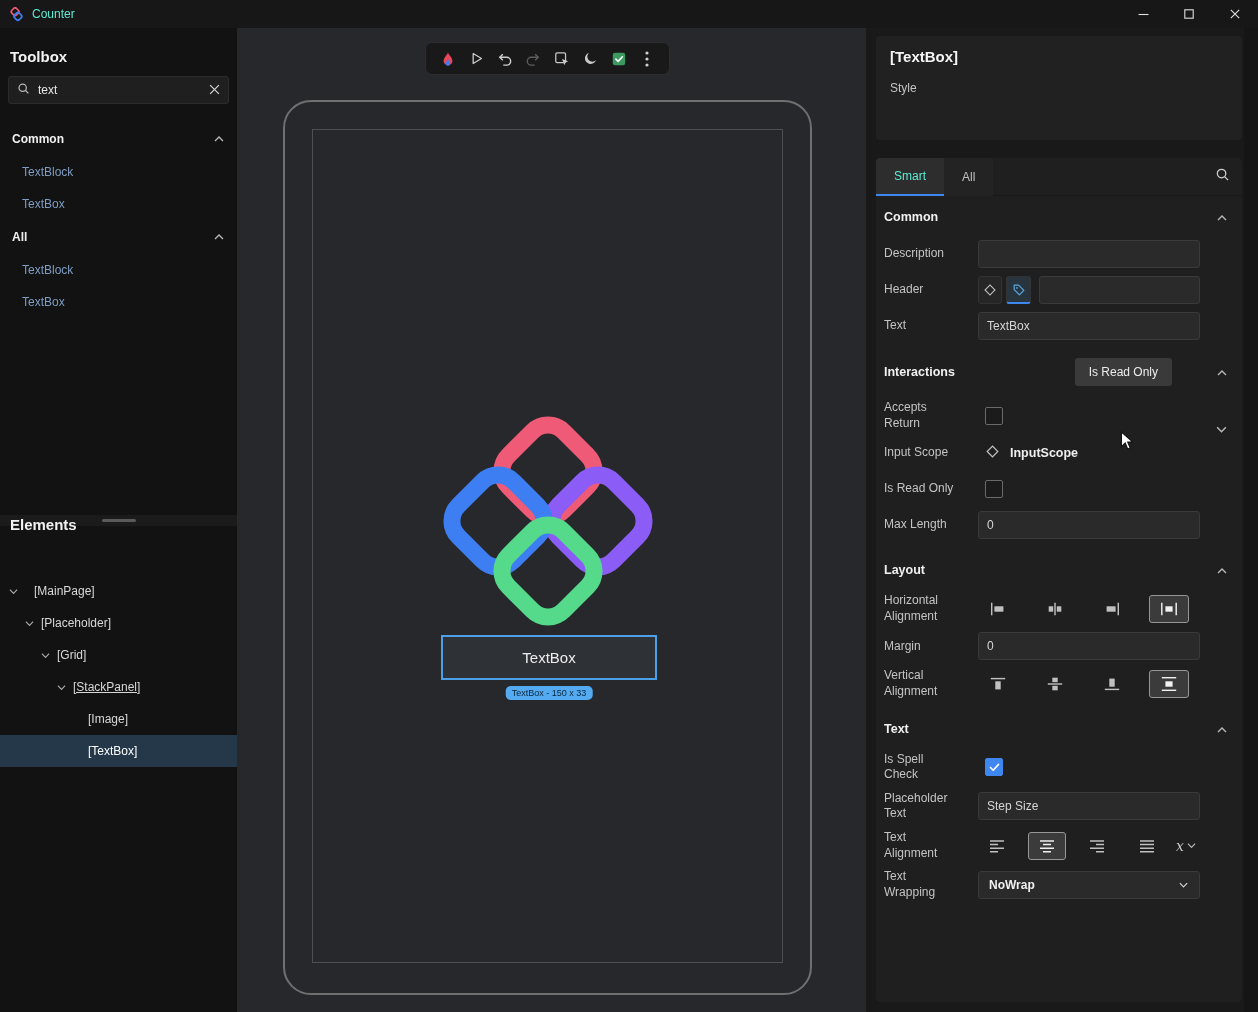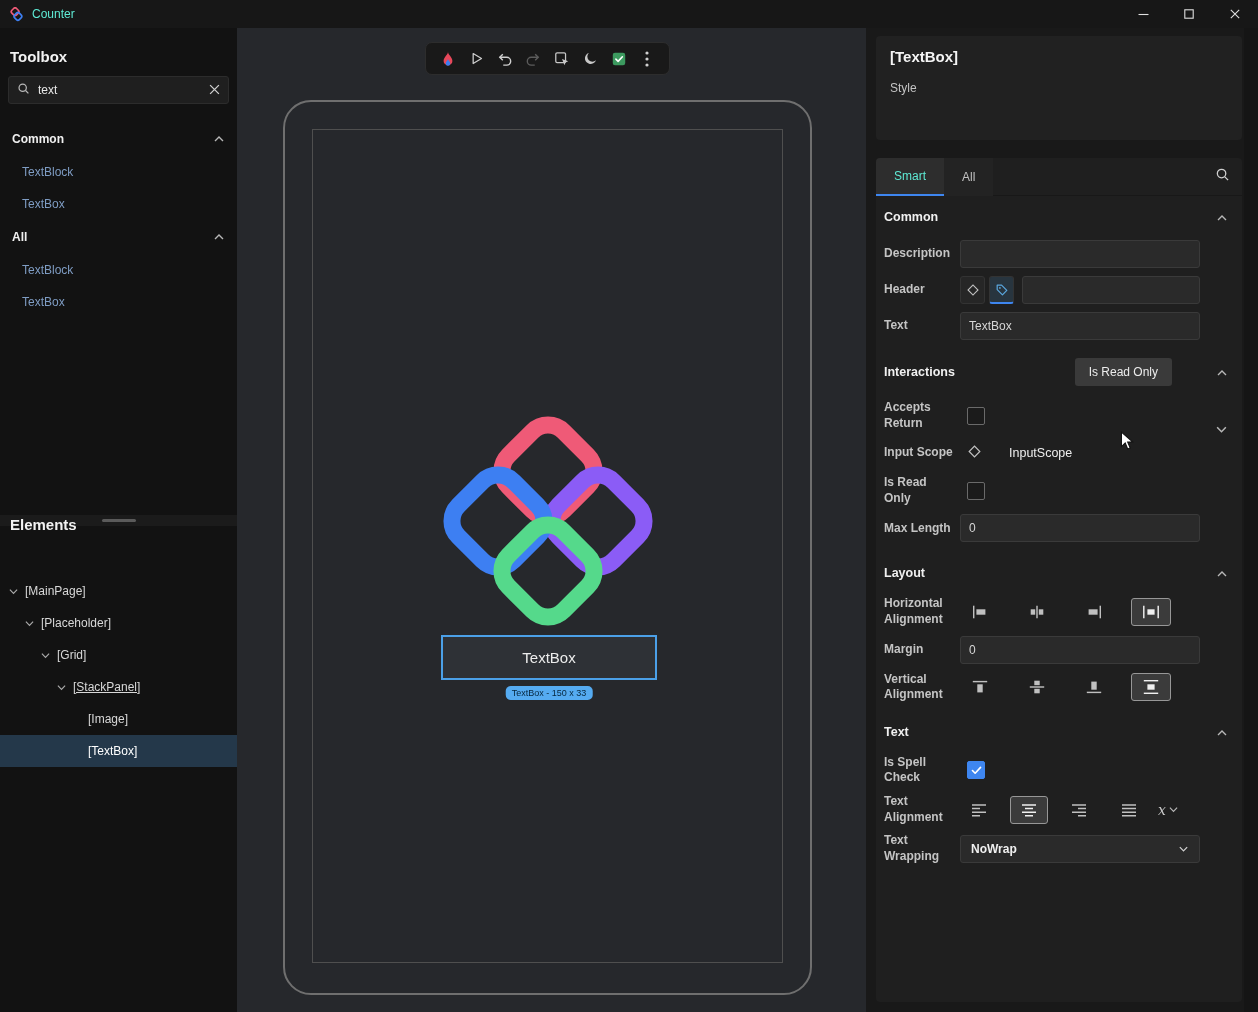--- a/index.html
+++ b/index.html
@@ -48,34 +48,34 @@
   .insp-card { position:absolute; left:10px; top:130px; right:16px; bottom:10px; background:#1f1f1f; border-radius:4px; overflow:hidden; }
   .tabs { display:flex; align-items:center; height:38px; border-bottom:1px solid #181818; }
   .tab { height:38px; display:flex; align-items:center; justify-content:center; padding:0 18px; font-size:12px; color:#c0c0c0; background:#232323; }
   .tab.active { background:#2d2d2d; color:#5eead4; border-bottom:2px solid #3E86F0; }
   .tabs .tab-search { margin-left:auto; margin-right:12px; }
 
   .sheader { display:flex; align-items:center; padding:12px 14px 6px 8px; }
   .sheader .stitle { font-size:12.5px; font-weight:bold; color:#f0f0f0; }
   .sheader .chev { margin-left:auto; }
   .prow { display:flex; align-items:center; padding:0 8px; margin:8px 0; min-height:28px; }
-  .plabel { width:72px; margin-right:4px; font-size:12px; color:#c4c4c4; line-height:1.3; flex-shrink:0;font-weight:bold; }
+  .plabel { width:72px; margin-right:22px; font-size:12px; color:#c4c4c4; line-height:1.3; flex-shrink:0; }
   .pctrl { flex:1; display:flex; align-items:center; padding-right:34px; }
   .tinput { width:100%; height:28px; background:#2a2a2a; border:1px solid #3a3a3a; border-radius:3px; color:#d6d6d6; font-size:12px; padding:0 8px; outline:none; font-family:"Liberation Sans",sans-serif; }
   .checkbox { width:18px; height:18px; border:1px solid #6a6a6a; border-radius:2px; background:#1b1b1b; margin-left:7px; }
   .checkbox.checked { background:#3E86F0; border-color:#3E86F0; display:flex; align-items:center; justify-content:center; }
   .chip-btn { background:#3a3a3a; border:none; border-radius:3px; color:#ececec; font-size:12px; padding:7px 14px; margin-right:44px; font-family:"Liberation Sans",sans-serif; }
   .icon-btn-sm { width:34px; height:28px; display:flex; align-items:center; justify-content:center; background:#262626; border:1px solid #333; border-radius:3px; margin-right:4px; }
   .icon-btn-sm.selected { background:#28353f; border-bottom:2px solid #3E86F0; }
   .align-group { display:flex; gap:17px; }
   .align-btn { width:40px; height:28px; display:flex; align-items:center; justify-content:center; border-radius:3px; border:1px solid transparent; }
   .align-btn.selected { background:#3b3b3b; border-color:#979797; }
   .dropdown { width:100%; height:28px; background:#2a2a2a; border:1px solid #3a3a3a; border-radius:3px; display:flex; align-items:center; padding:0 10px; font-size:12px; font-weight:bold; color:#f0f0f0; }
   .dropdown .chev { margin-left:auto; }
-  .scope-label { font-size:12.5px; color:#eee; font-weight:normal; margin-left:27px; }
+  .scope-label { font-size:12.5px; color:#eee; font-weight:bold; margin-left:10px; }
   .expander-chev { position:absolute; right:14px; top:262px; }
 
   .x-dd { display:flex; align-items:center; margin-left:10px; color:#c8c8c8; }
   .x-dd .xg { font-style:italic; font-family:"DejaVu Serif",serif; font-size:14px; }
 
   .cursor { position:absolute; left:1120px; top:431px; z-index:99; pointer-events:none; }
 </style>
 </head>
 <body>
 
@@ -153,21 +153,21 @@
   <div class="tb-item" style="top:262px;">
       <span>TextBox</span>
     </div>
 
   <div class="resize-strip">
       <div class="handle"></div>
     </div>
 
   <div class="panel-title" style="top:488px;">Elements</div>
 
-  <div class="tree-row" style="top:547px; padding-left:8px;">
+  <div class="tree-row" style="top:547px; padding-left:8px;gap:9px;">
     <span class="tree-chev">
         <svg width="9" height="7" viewBox="0 0 10 7">
           <path d="M1 1.5 L5 5.5 L9 1.5" fill="none" stroke="#aaa" stroke-width="1.3"></path>
         </svg>
       </span>
     <span style="margin-left:7px;">[MainPage]</span>
   </div>
   <div class="tree-row" style="top:579px; padding-left:24px;">
     <span class="tree-chev">
         <svg width="9" height="7" viewBox="0 0 10 7">
@@ -477,20 +477,26 @@
       <span class="plabel">Is Spell Check</span>
       <div class="pctrl">
         <span class="checkbox checked">
           <svg width="11" height="9" viewBox="0 0 12 10">
               <path d="M1.5 5 L4.5 8 L10.5 1.5" fill="none" stroke="#fff" stroke-width="1.8" stroke-linecap="round" stroke-linejoin="round"></path>
             </svg>
         </span>
       </div>
     </div>
 
+    <div class="prow">
+      <span class="plabel">Placeholder Text</span>
+      <div class="pctrl">
+          <input class="tinput" value="Step Size" style="">
+        </div>
+    </div>
 
     <div class="prow">
       <span class="plabel">Text Alignment</span>
       <div class="pctrl" style="padding-right:6px;">
         <div class="align-group" style="gap:12px;">
           <span class="align-btn" style="width:38px;">
             <svg width="16" height="14" viewBox="0 0 16 14">
                 <g stroke="#c0c0c0" stroke-width="1.5">
                   <line x1="1" y1="2" x2="15" y2="2"></line>
                   <line x1="1" y1="5.6" x2="9" y2="5.6"></line>

